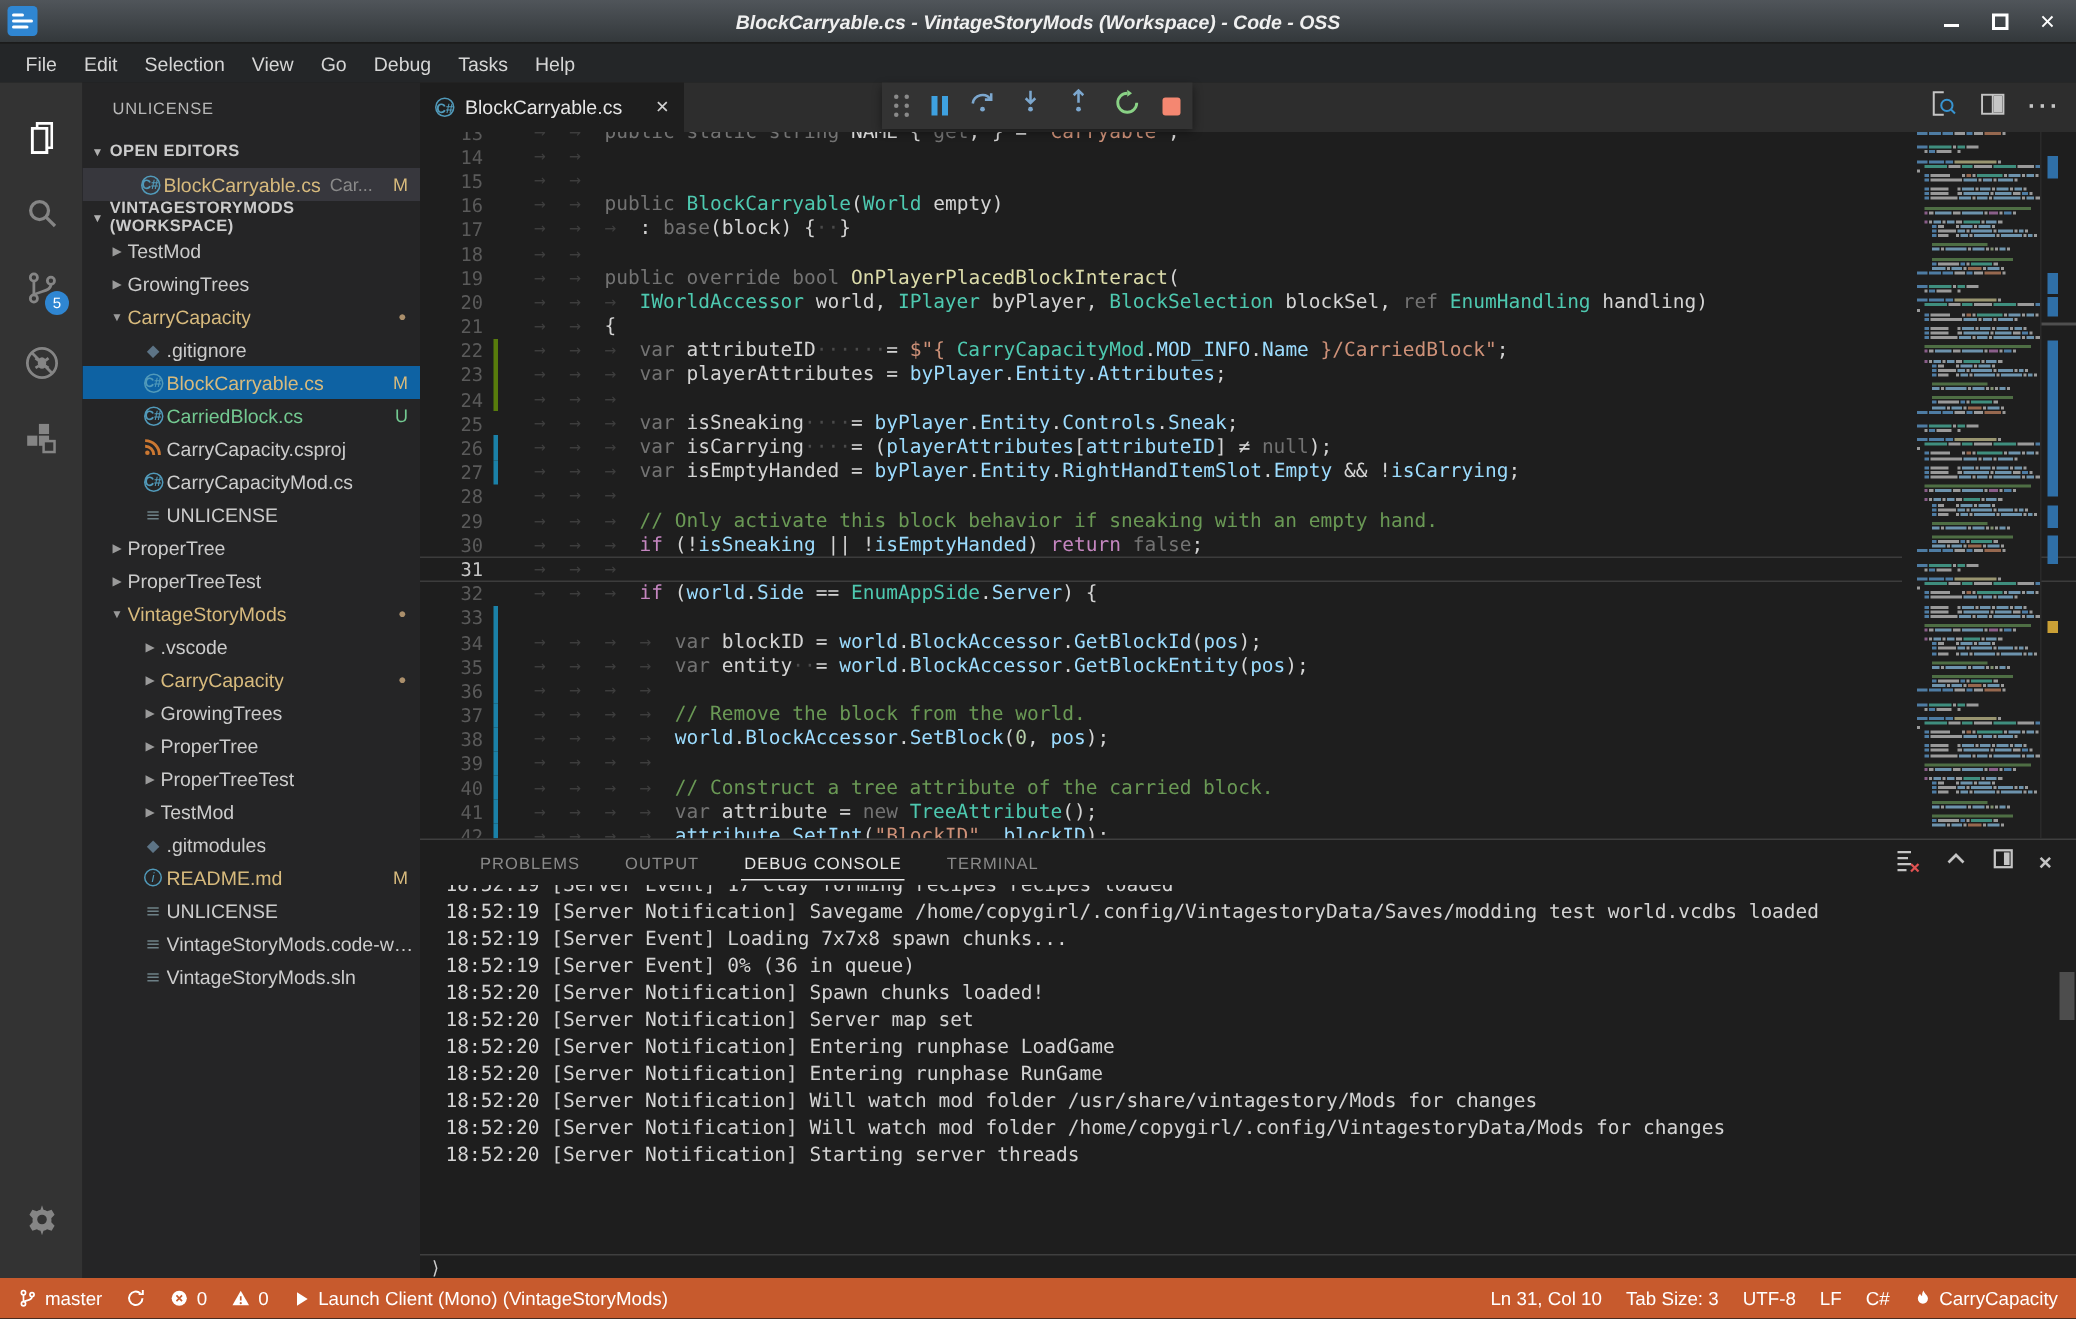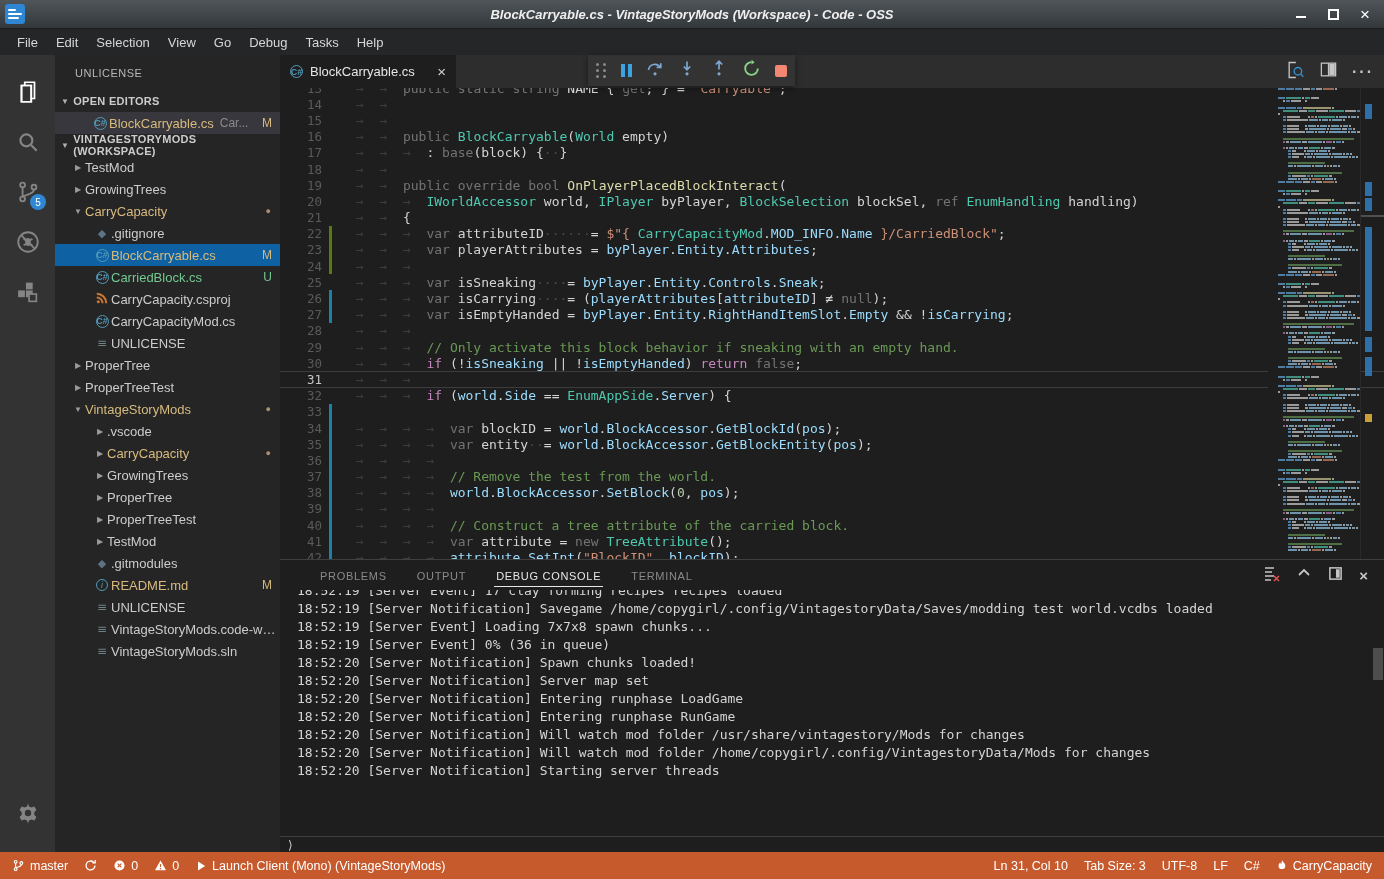--- a/index.html
+++ b/index.html
@@ -557,21 +557,21 @@
             <span class="lcode"><span class="tabch">→</span><span class="tabch">→</span><span class="tabch">→</span><span class="tabch">→</span><span class="sk">var</span><span class="sp"> entity</span><span class="sw">··</span><span class="sp">= </span><span class="sv">world</span><span class="sp">.</span><span class="sv">BlockAccessor</span><span class="sp">.</span><span class="sv">GetBlockEntity</span><span class="sp">(</span><span class="sv">pos</span><span class="sp">);</span></span>
           </div>
           <div class="line">
             <span class="lnum">36</span>
             <span class="chg m"></span>
             <span class="lcode"><span class="tabch">→</span><span class="tabch">→</span><span class="tabch">→</span><span class="tabch">→</span></span>
           </div>
           <div class="line">
             <span class="lnum">37</span>
             <span class="chg m"></span>
-            <span class="lcode"><span class="tabch">→</span><span class="tabch">→</span><span class="tabch">→</span><span class="tabch">→</span><span class="sm">// Remove the test from the world.</span></span>
+            <span class="lcode"><span class="tabch">→</span><span class="tabch">→</span><span class="tabch">→</span><span class="tabch">→</span><span class="sm">// Remove the block from the world.</span></span>
           </div>
           <div class="line">
             <span class="lnum">38</span>
             <span class="chg m"></span>
             <span class="lcode"><span class="tabch">→</span><span class="tabch">→</span><span class="tabch">→</span><span class="tabch">→</span><span class="sv">world</span><span class="sp">.</span><span class="sv">BlockAccessor</span><span class="sp">.</span><span class="sv">SetBlock</span><span class="sp">(</span><span class="snum">0</span><span class="sp">, </span><span class="sv">pos</span><span class="sp">);</span></span>
           </div>
           <div class="line">
             <span class="lnum">39</span>
             <span class="chg m"></span>
             <span class="lcode"><span class="tabch">→</span><span class="tabch">→</span><span class="tabch">→</span><span class="tabch">→</span></span>

